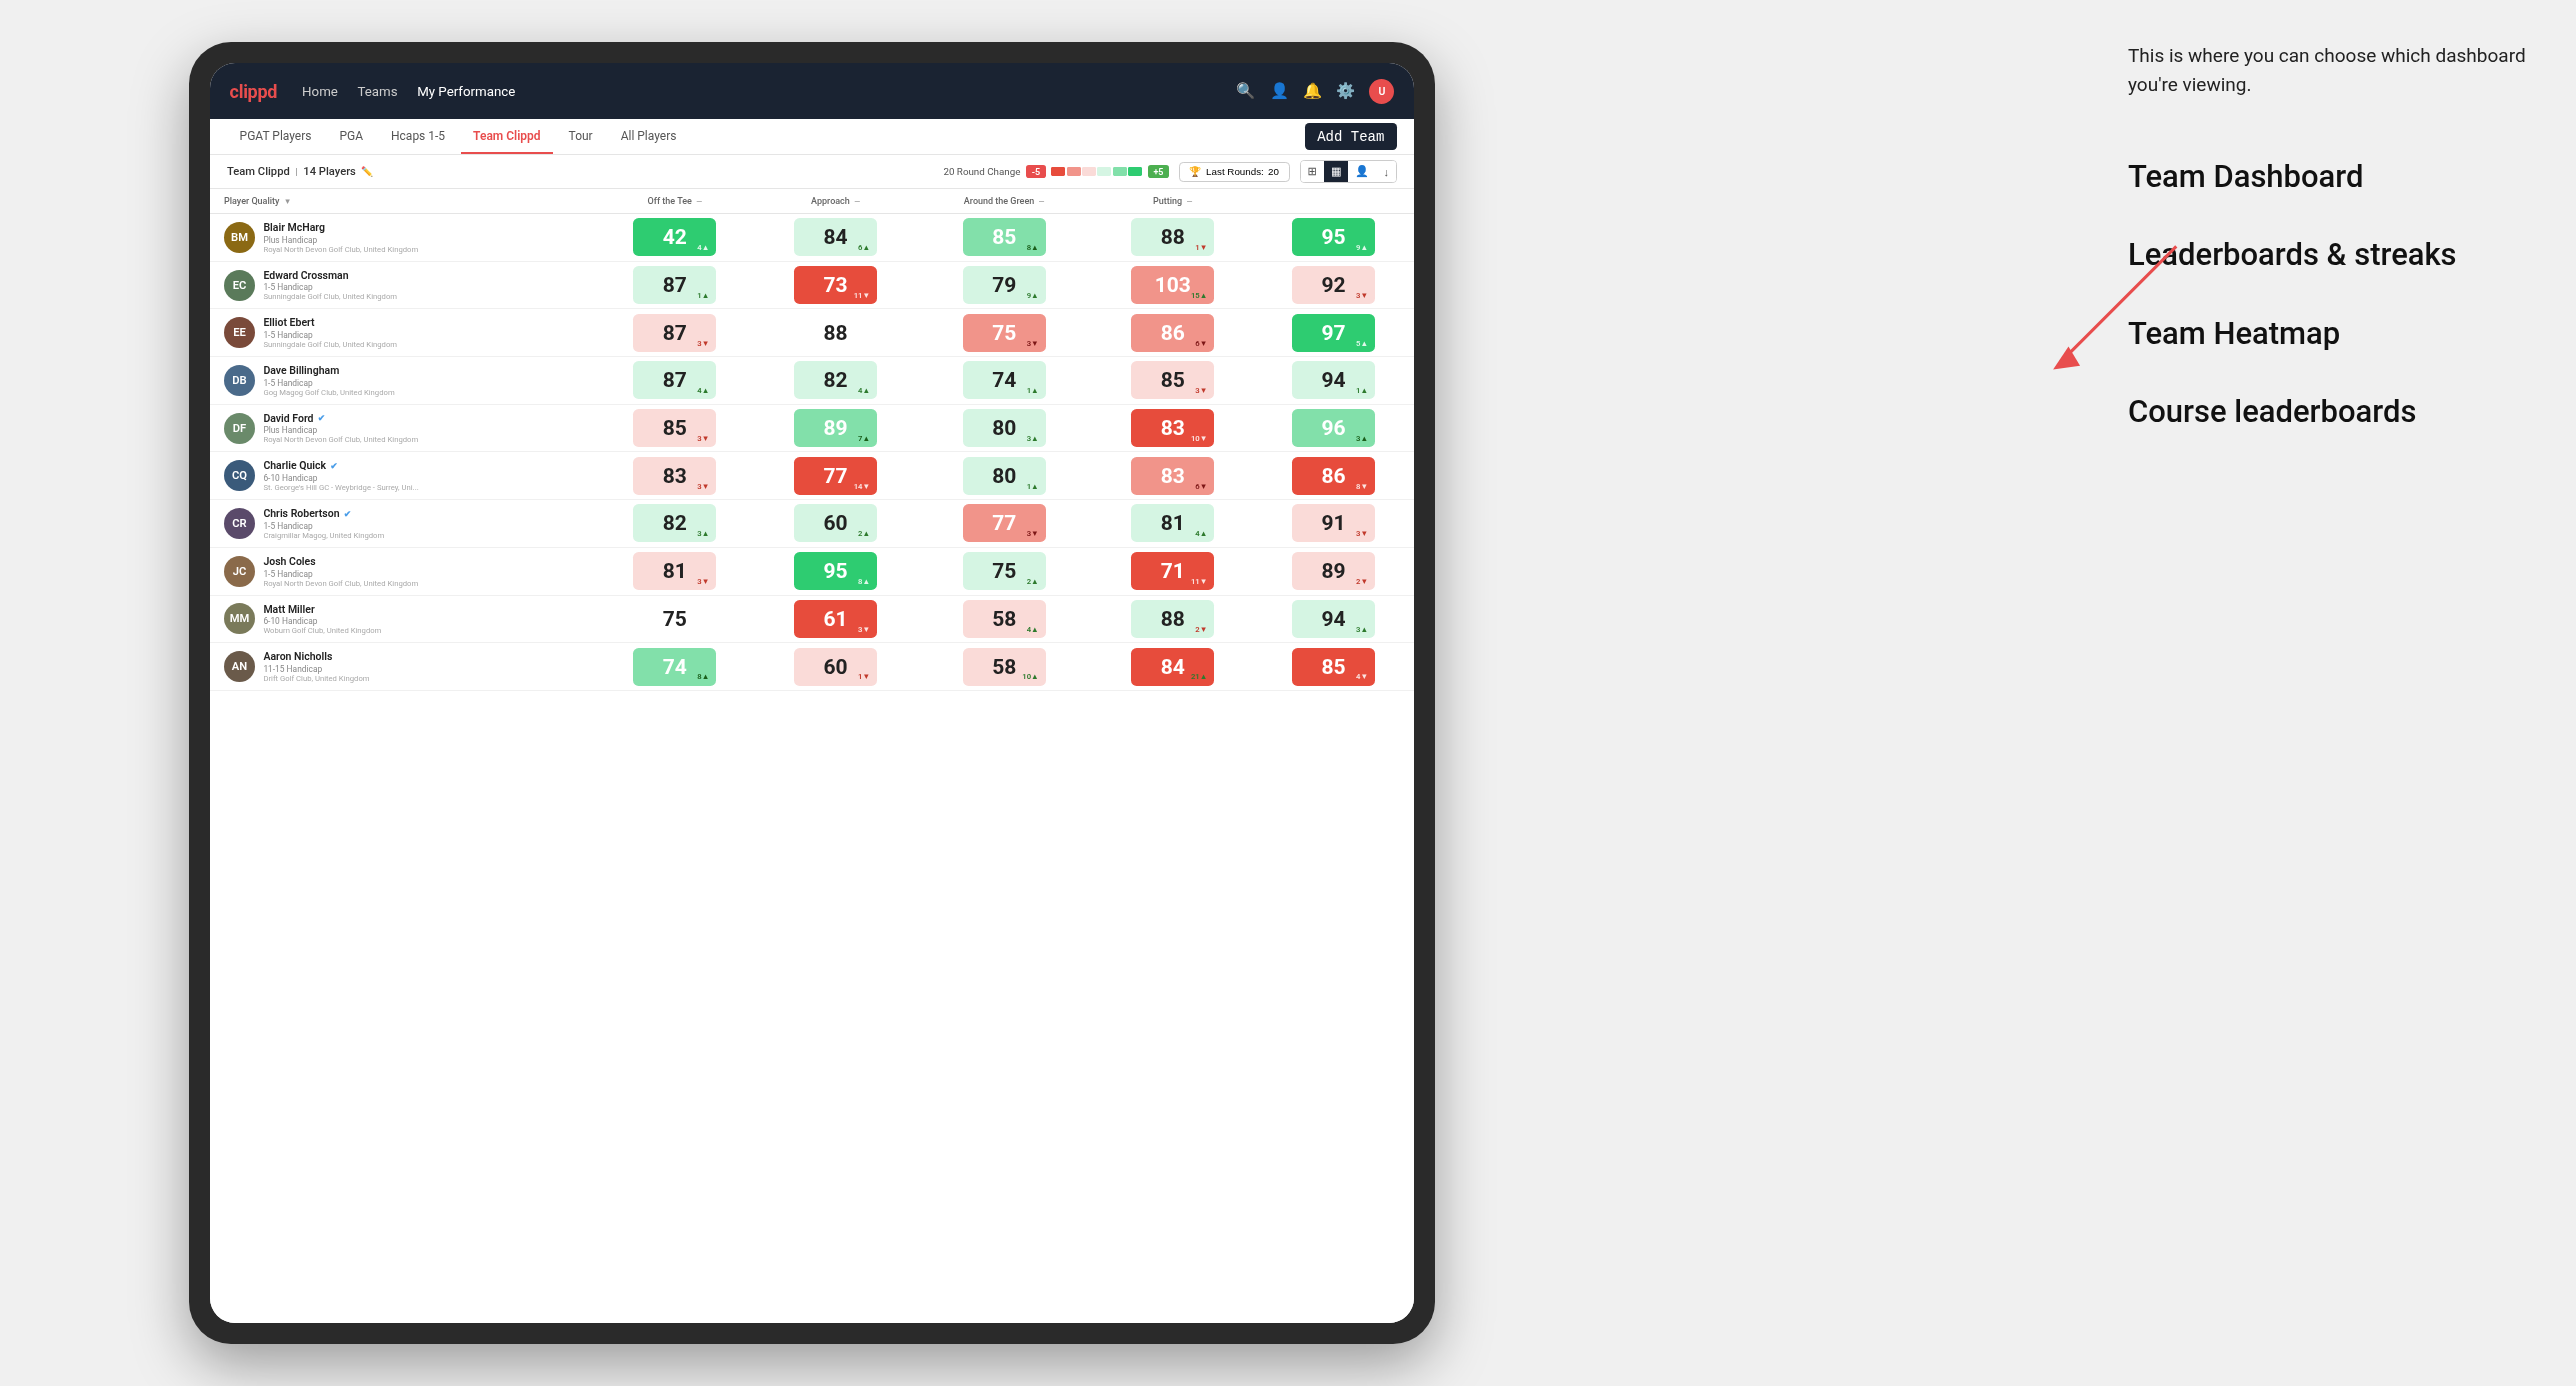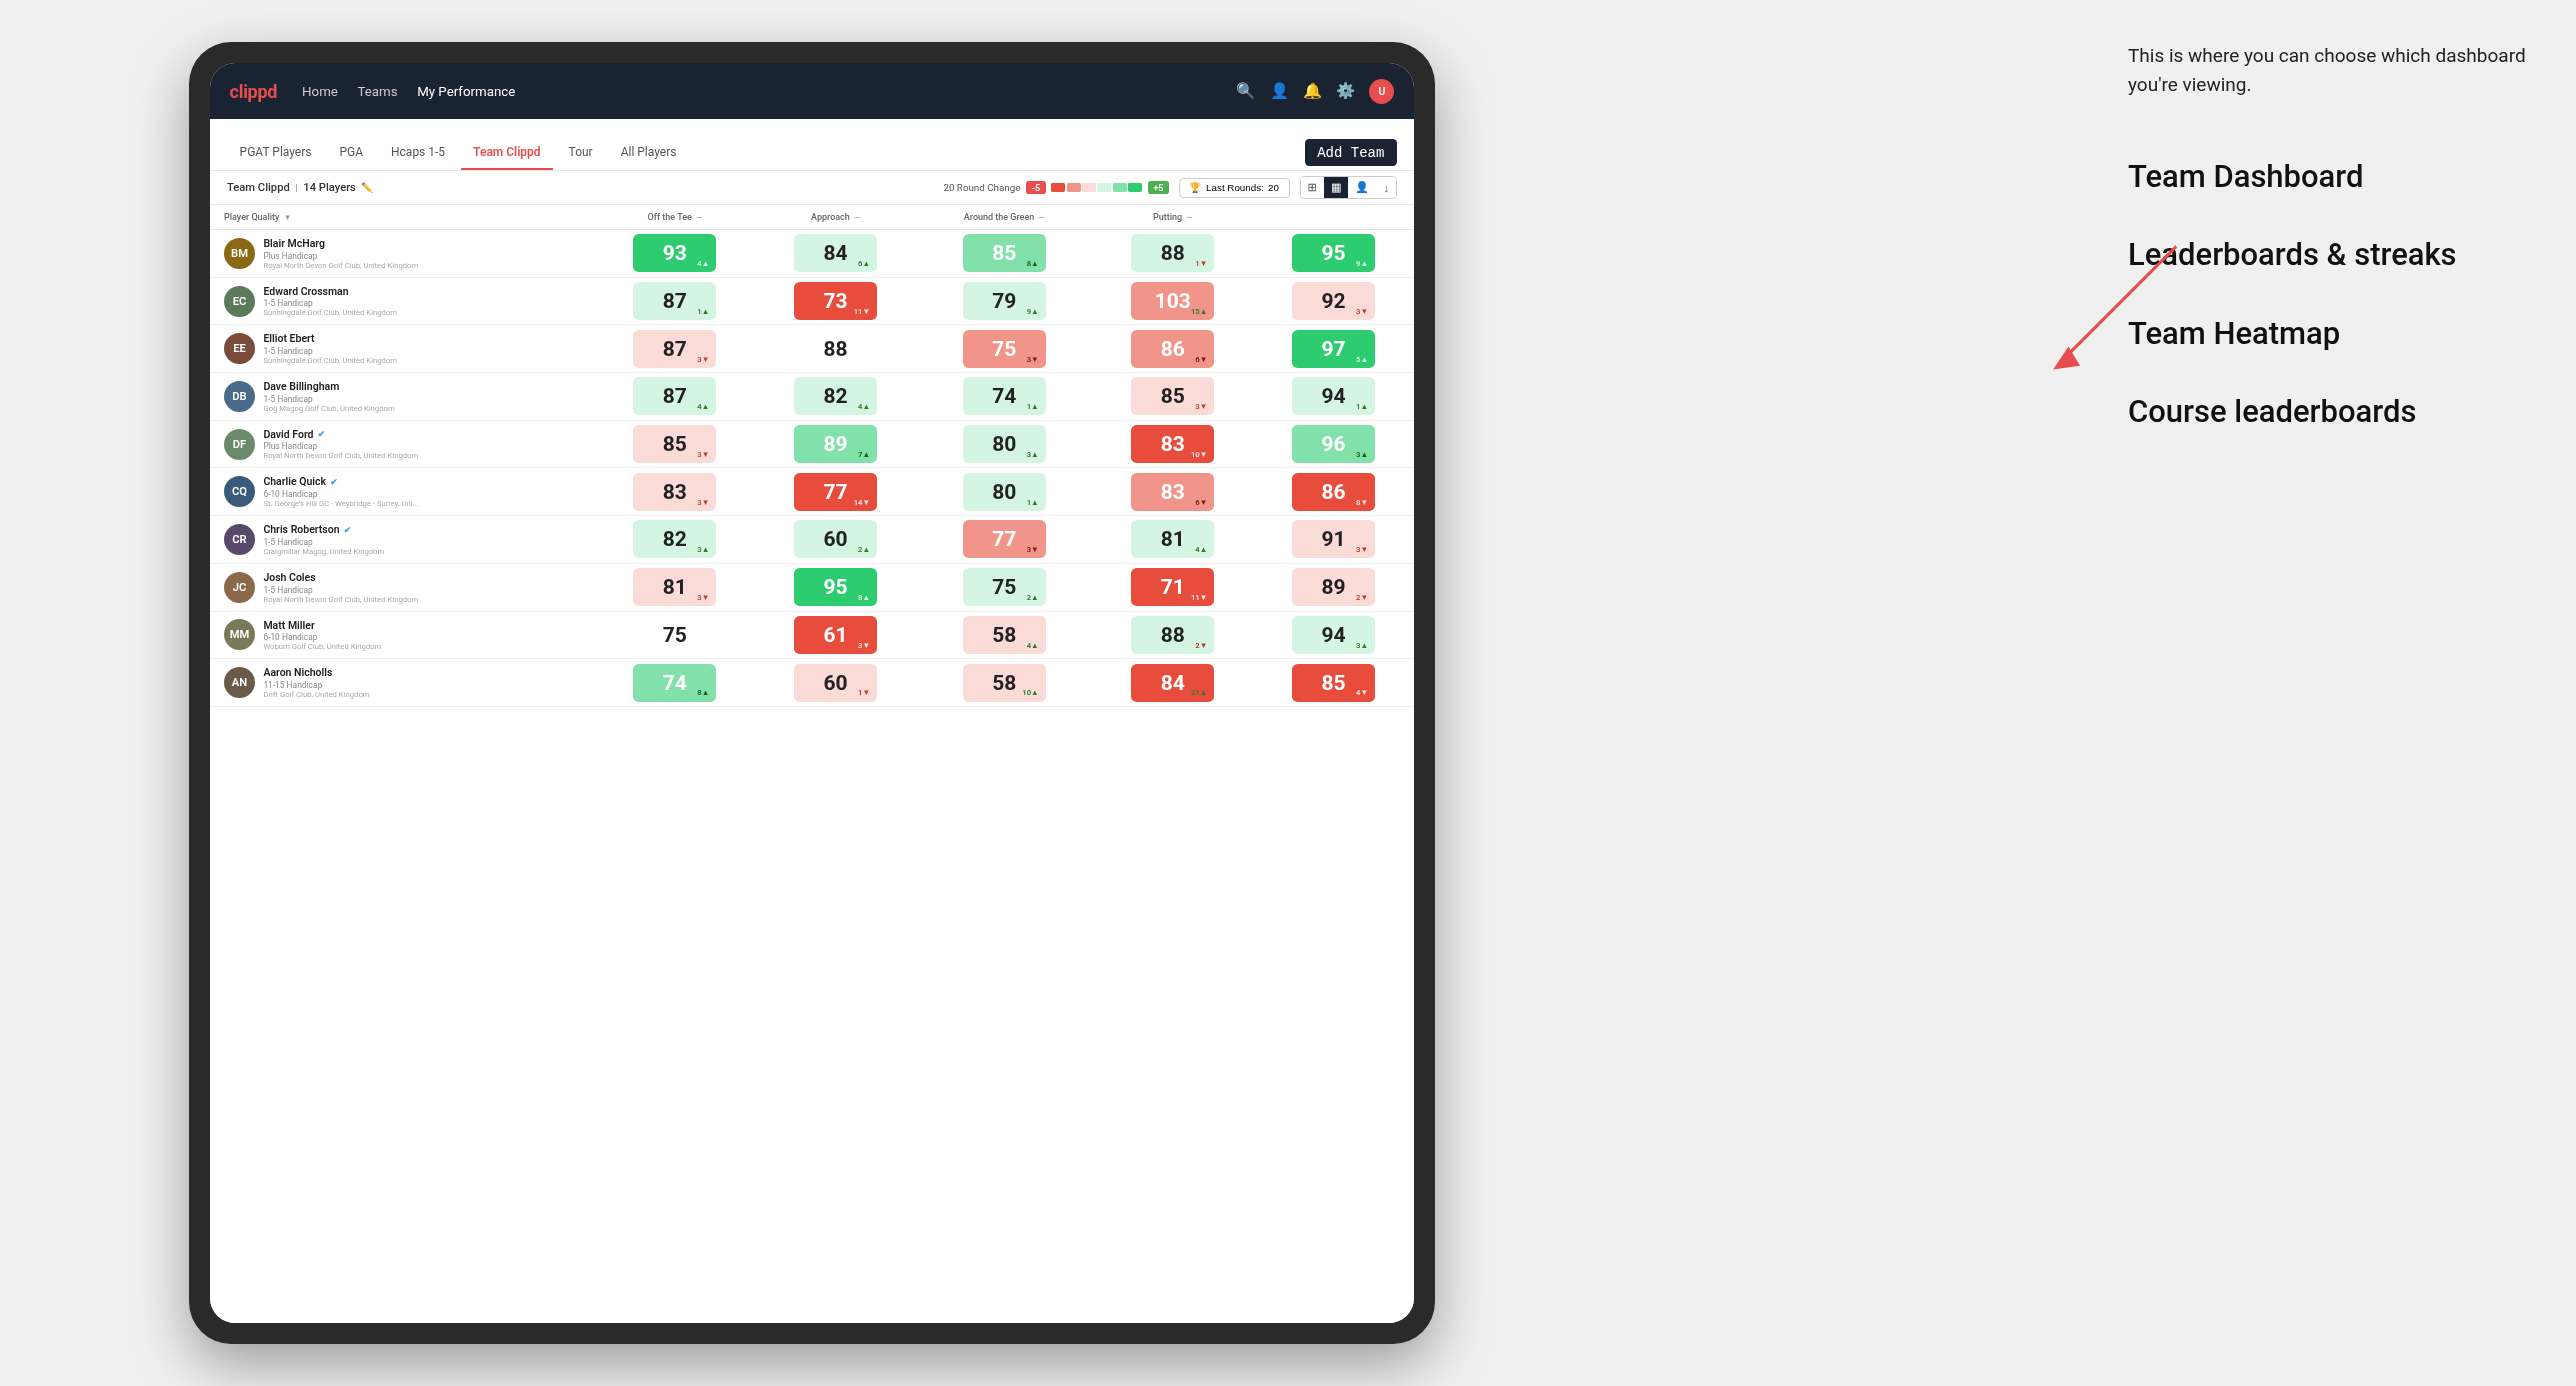--- a/index.html
+++ b/index.html
@@ -122,21 +122,20 @@
     
     .sub-nav {
       background: #fff;
       border-bottom: 0.7px solid #e5e5e5;
       display: flex;
       align-items: center;
       padding: 16px 17px;
       height: 36px;
       flex-shrink: 0;
       justify-content: space-between;
-      margin-top: 16px;
     }
     .sub-nav-tabs {
       display: flex;
       gap: 2.8px;
     }
     .sub-nav-tab {
       font-size: 12px;
       padding: 9.8px 12.6px;
       color: #555;
       cursor: pointer;
@@ -487,21 +486,21 @@
             Blair McHarg
             
           </div>
           <div class="player-handicap">Plus Handicap</div>
           <div class="player-club">Royal North Devon Golf Club, United Kingdom</div>
         </div>
       </div>
     </td>
               <td class="score-cell">
         <div class="score-box bg-green-strong">
-          <span class="score-value">93</span>
+          <span class="score-value">42</span>
           <span class="score-change up">4▲</span>
         </div>
       </td>
               <td class="score-cell">
         <div class="score-box bg-green-light">
           <span class="score-value">84</span>
           <span class="score-change up">6▲</span>
         </div>
       </td>
               <td class="score-cell">

